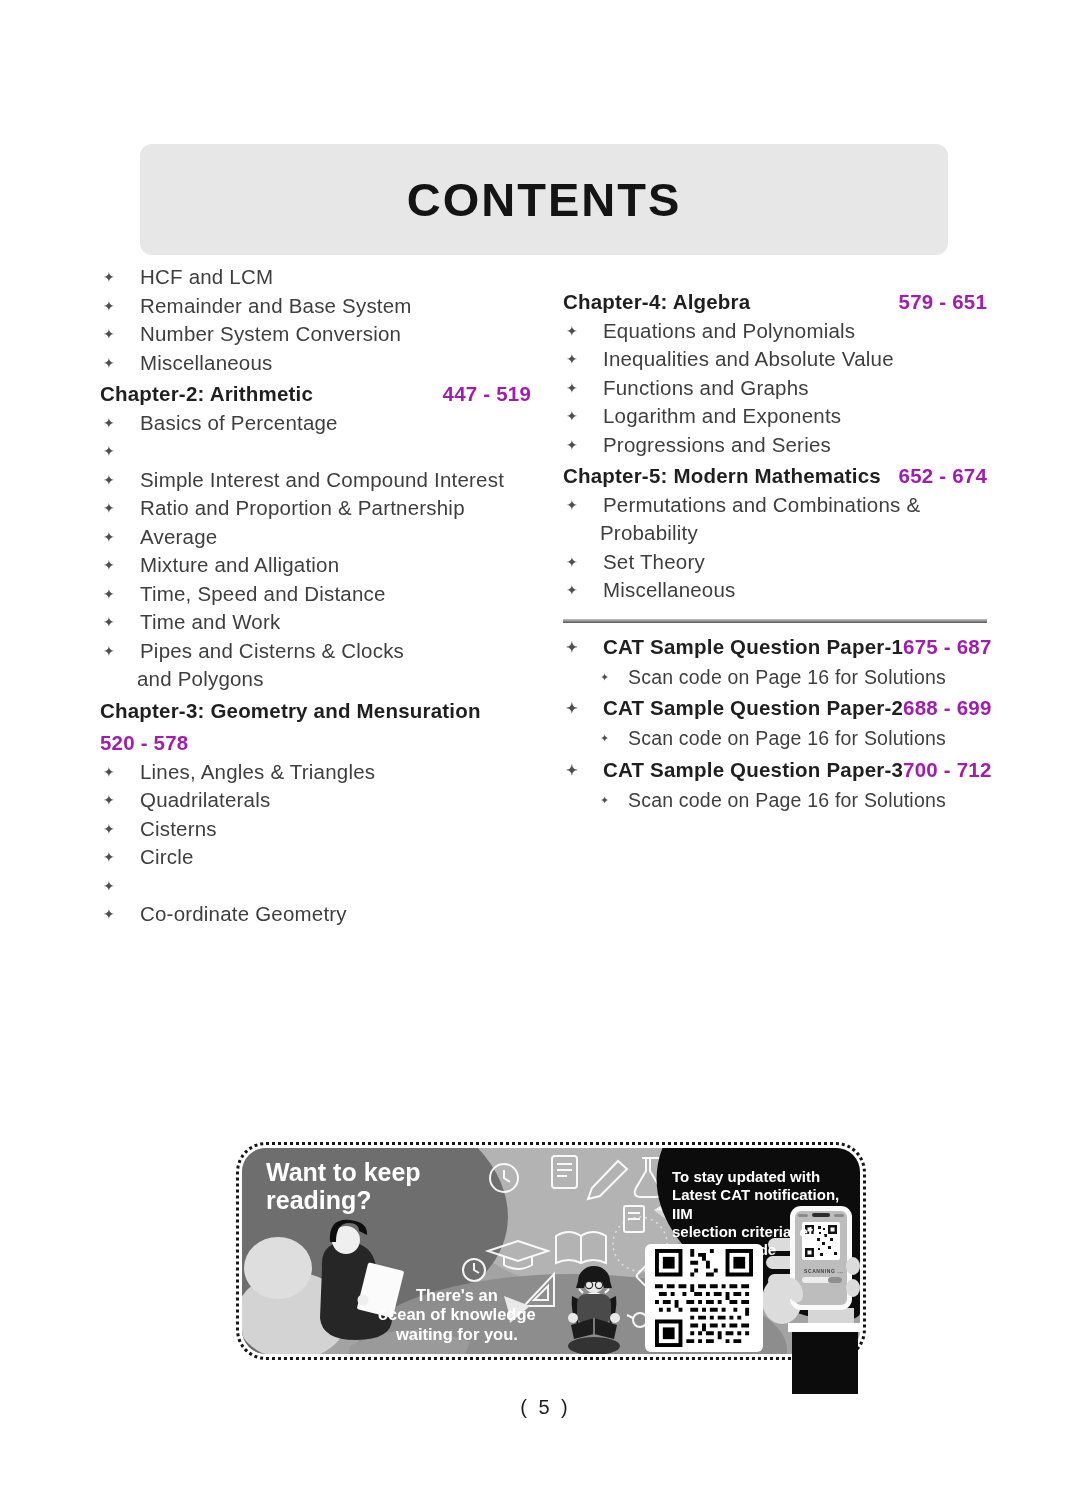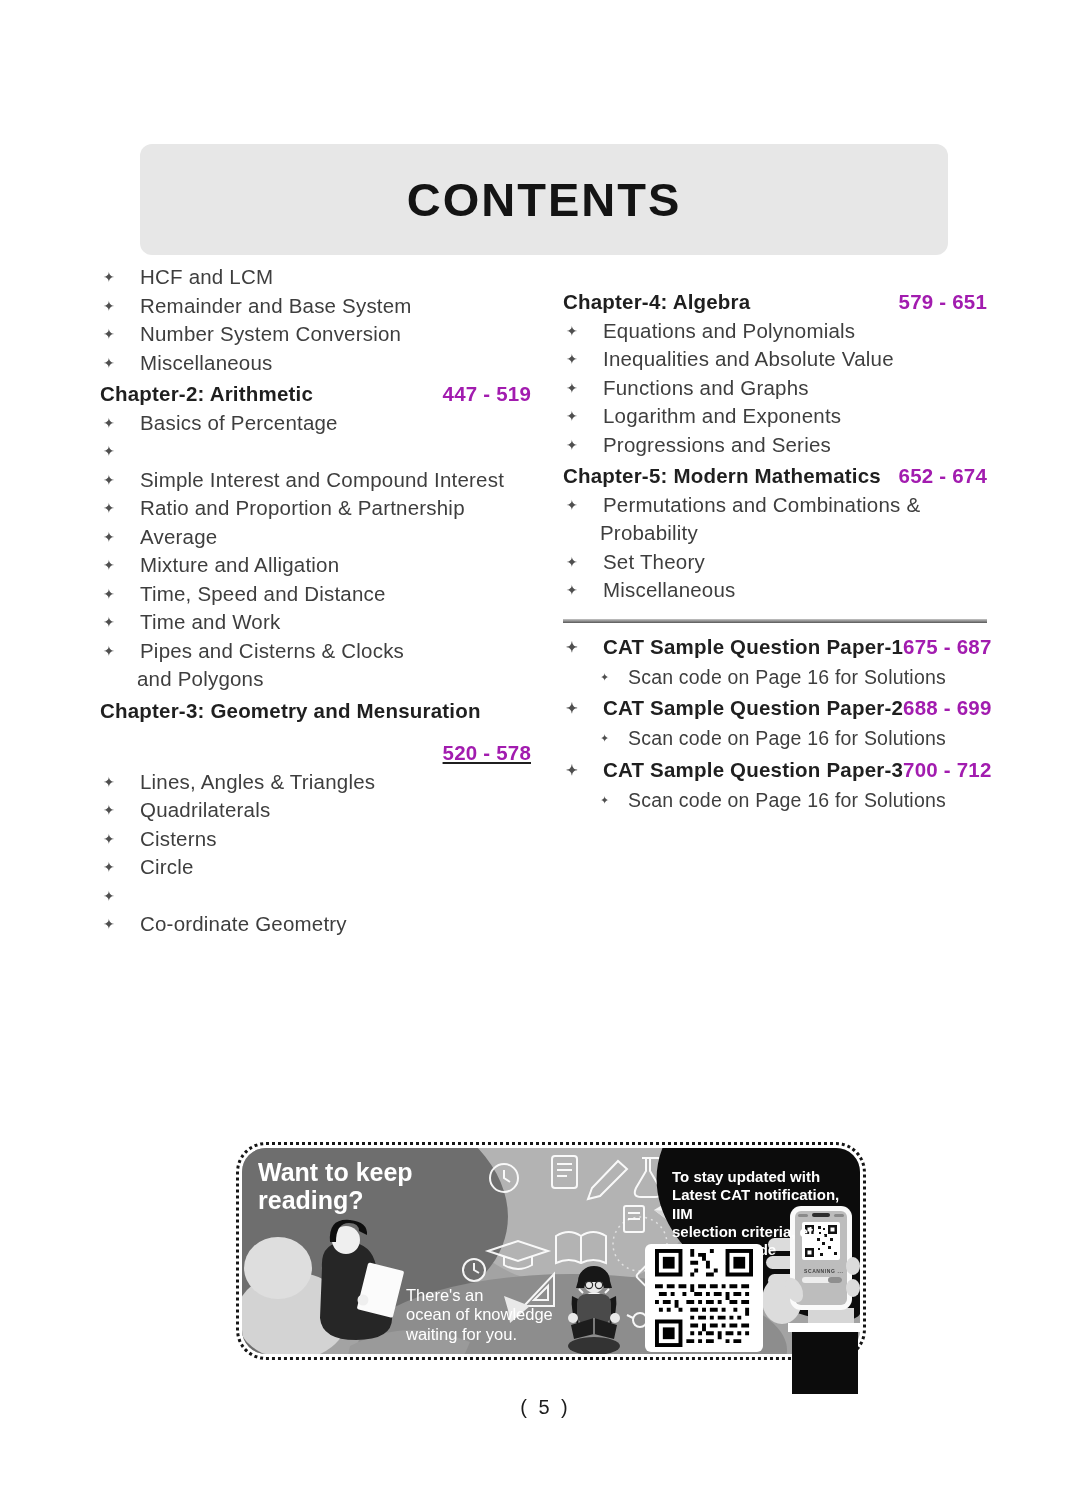--- a/index.html
+++ b/index.html
@@ -16,36 +16,36 @@
   .col{position:absolute;display:flex;flex-direction:column;}
   .col-left{left:100px;top:263px;width:431px;}
   .col-right{left:563px;top:263px;width:424px;margin-top:25px;}
   .row{display:flex;align-items:center;height:28.5px;font-size:20.5px;
        color:#3e3e3e;letter-spacing:.2px;white-space:nowrap;}
   .row .bul{flex:0 0 37px;font-size:14px;color:#4f4f4f;padding-left:3px;}
   .row .lbl{flex:1;}
   .row.cont{padding-left:37px;justify-content:center;}
   .row.chapter{font-weight:bold;color:#1f1f1f;margin-top:3px;}
   .pgs{font-weight:bold;color:#a21caf;}
-  .row.pagesline{justify-content:flex-end;font-weight:bold;color:#1f1f1f;margin-top:14px;text-decoration:underline;}
+  .row.pagesline{font-weight:bold;color:#1f1f1f;margin-top:4px;}
   .divider{height:4px;margin:14px 0 9px;background:linear-gradient(#c6c6c6,#585858);}
   .row.paper{font-weight:bold;color:#1f1f1f;height:30px;}
   .row.note{height:31.5px;padding-left:34px;font-size:19.5px;}
   .row.note .bul{flex:0 0 28px;font-size:11px;}
 
   
   .banner{position:absolute;left:236px;top:1142px;width:624px;height:212px;
           border:3px dotted #151515;border-radius:30px;}
   .banner-clip{position:absolute;left:3px;top:3px;right:3px;bottom:3px;
                border-radius:24px;overflow:hidden;background:#a3a3a3;}
   .banner svg.art{position:absolute;left:0;top:0;width:100%;height:100%;}
-  .b-headline{position:absolute;left:16px;top:10px;font-size:25px;font-weight:bold;
+  .b-headline{position:absolute;left:24px;top:10px;font-size:25px;font-weight:bold;
               color:#fff;line-height:1.12;white-space:pre-line;z-index:2;}
-  .b-tagline{position:absolute;left:164px;top:138px;font-size:16.5px;font-weight:normal;
-             color:#fff;line-height:1.18;white-space:pre-line;z-index:2;}
+  .b-tagline{position:absolute;left:136px;top:138px;font-size:16.5px;font-weight:bold;
+             color:#fff;line-height:1.18;white-space:pre-line;z-index:2;text-align:center;}
   .b-cta{position:absolute;left:430px;top:20px;width:182px;font-size:15px;font-weight:bold;
          color:#fff;line-height:1.22;white-space:pre-line;z-index:2;}
   .qr-box{position:absolute;left:403px;top:96px;width:118px;height:108px;background:#fff;
           border-radius:6px;z-index:2;display:flex;align-items:center;justify-content:center;}
   .qr-box svg{width:100px;height:98px;}
   .cuff{position:absolute;left:549px;top:178px;width:74px;height:9px;background:#fff;z-index:3;}
   .arm{position:absolute;left:553px;top:187px;width:66px;height:62px;background:#0c0c0c;z-index:3;}
 
   .page-number{position:absolute;left:0;top:1396px;width:100%;text-align:center;
                font-size:20px;color:#1c1c1c;letter-spacing:3px;}

